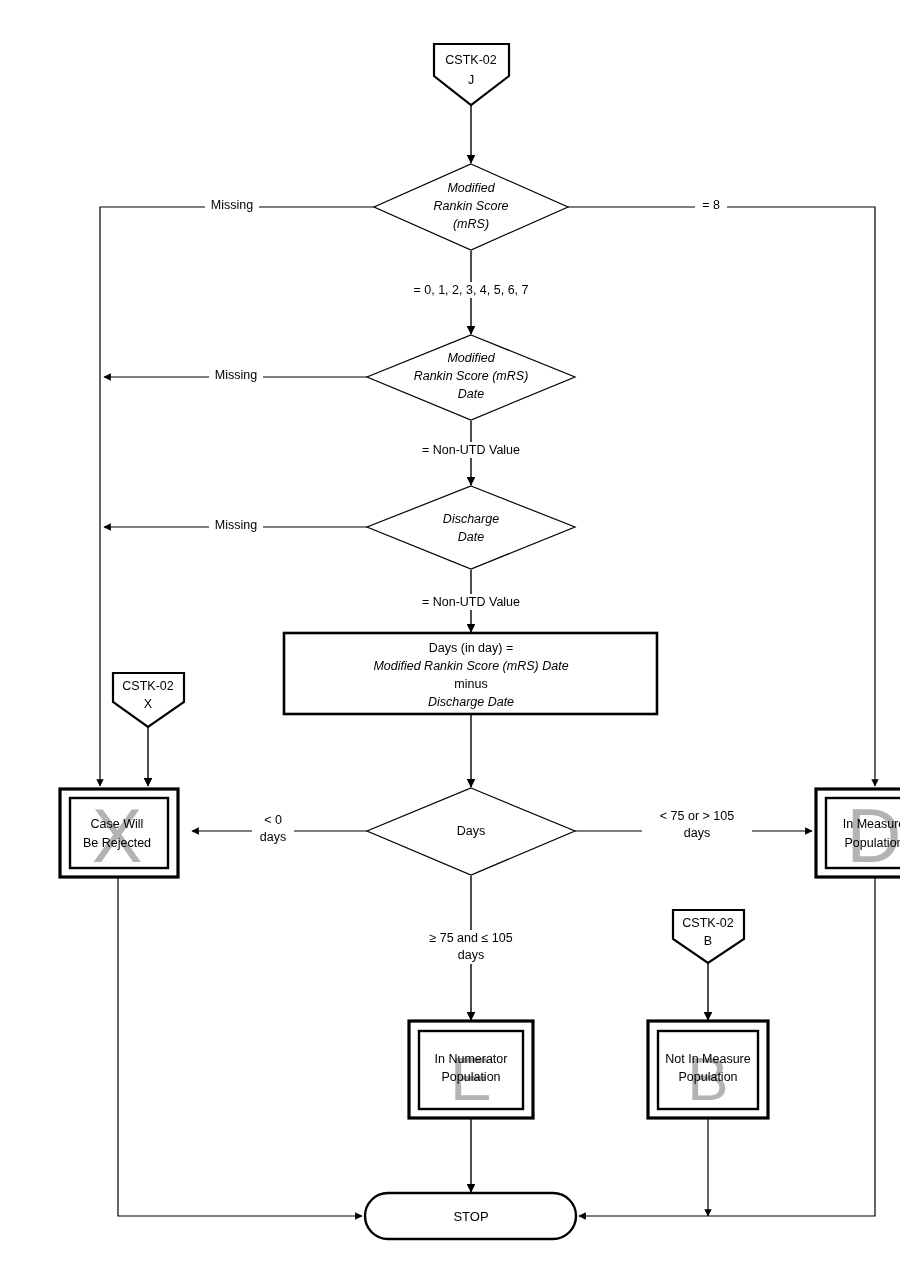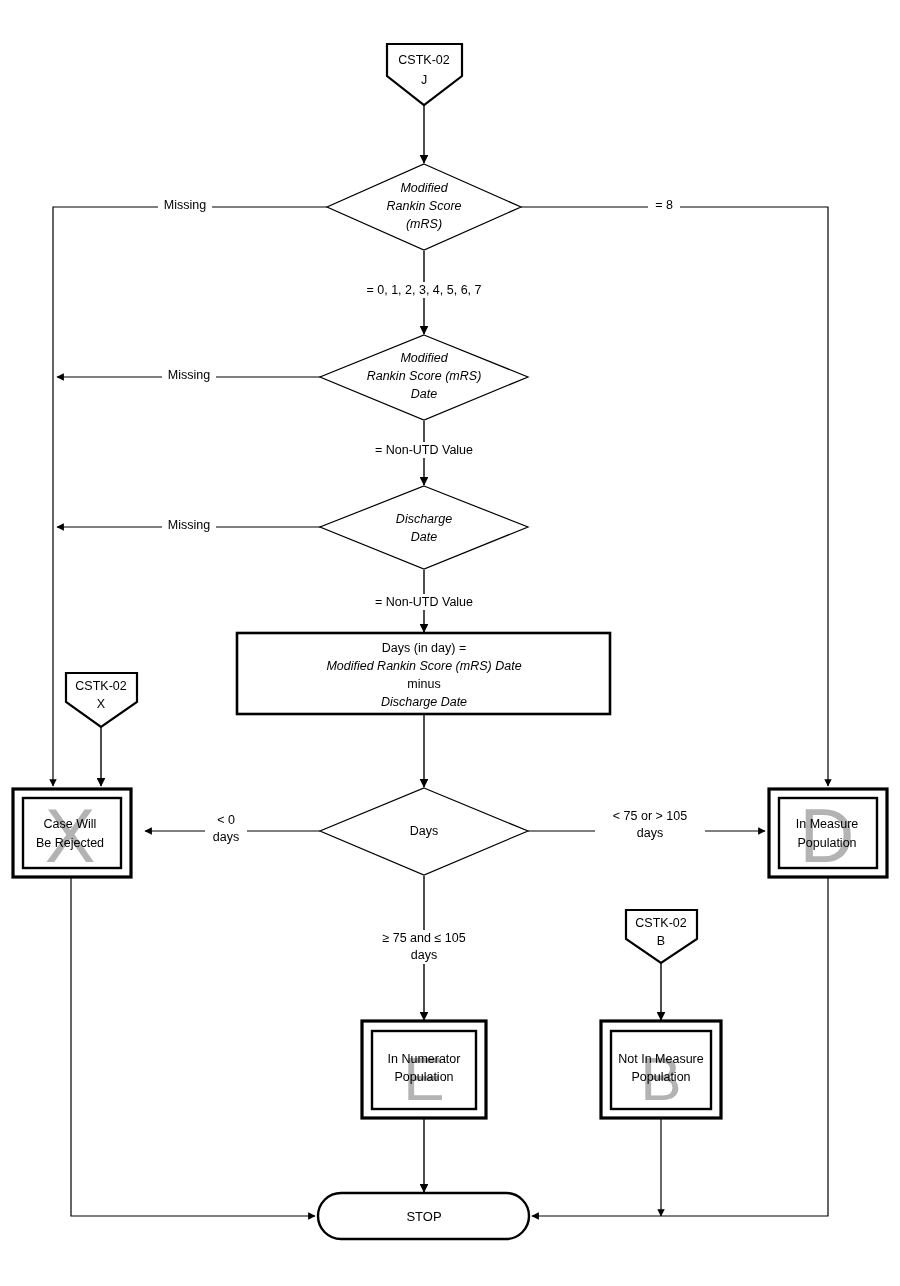--- a/index.html
+++ b/index.html
@@ -6,20 +6,21 @@
     margin: 0;
     padding: 0;
     background: #ffffff;
   }
   #page {
     position: relative;
     width: 787px;
     height: 1286px;
     background: #ffffff;
     font-family: "Liberation Sans", sans-serif;
+    margin-left: 47px;
   }
   svg#flow {
     position: absolute;
     top: 0; left: 0;
     width: 900px;
     height: 1286px;
     display: block;
   }
   .shape-line { fill: #ffffff; stroke: #000000; stroke-width: 1.2; }
   .conn-line { stroke: #000000; stroke-width: 1.4; fill: none; }

